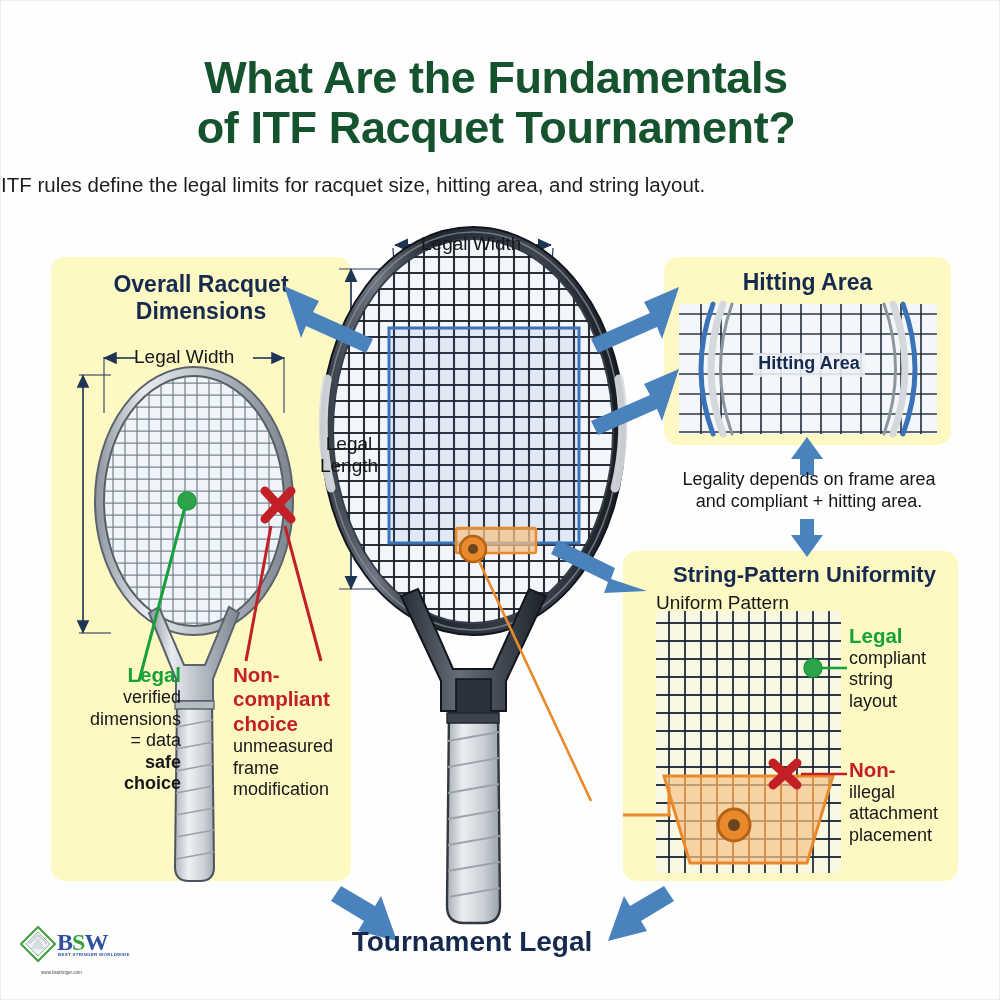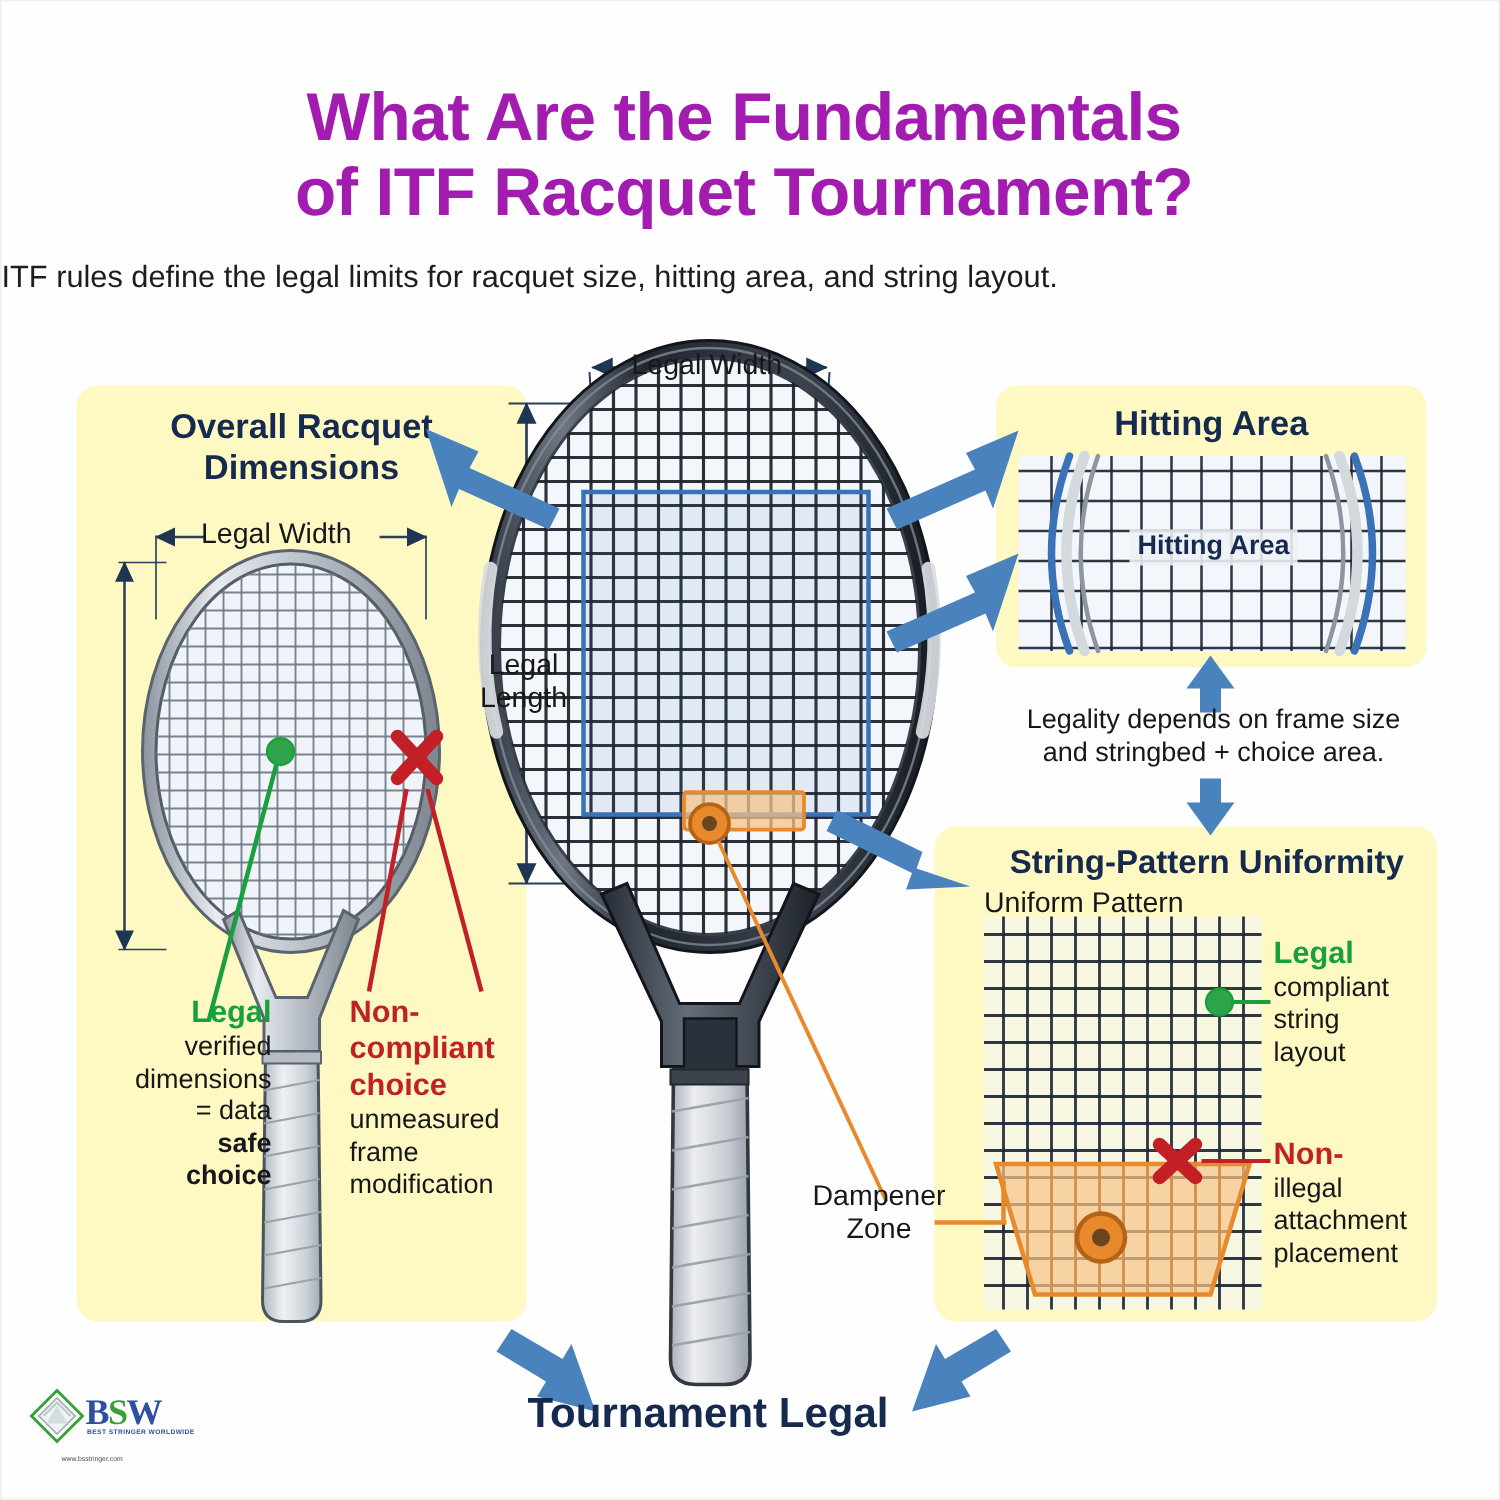--- a/index.html
+++ b/index.html
@@ -17,21 +17,21 @@
     border: 1px solid #eceff3;
     box-sizing: border-box;
   }
 
   
   #title {
     position: absolute;
     left: 0; top: 52px;
     width: 990px;
     text-align: center;
-    color: #a21caf;
+    color: #14532d;
     font-size: 45px;
     font-weight: bold;
     line-height: 1.12;
     letter-spacing: -0.4px;
   }
   #title .l2 { display: block; }
   #subtitle {
     position: absolute;
     left: 0; top: 172px;
     width: 1000px;
@@ -541,24 +541,20 @@
   </svg>
 
   <div class="dim-label" id="c-legal-width" style="left:420px; top:232px; width:100px;">Legal Width</div>
 
   <div style="position:absolute; left:300px; top:432px; width:96px; text-align:center;
               font-size:19px; color:#17171a; line-height:1.17;">
     <span>Legal</span><br>
     <span>Length</span>
   </div>
 
-  <div id="dampener-label">
-    <span>Dampener</span><br>
-    <span>Zone</span>
-  </div>
 
   <div class="dim-label" style="left:133px; top:345px; width:120px;">Legal Width</div>
 
   <div class="callout" id="legal-callout">
     <b class="legal">Legal</b><br>
     <span>verified</span><br>
     <span>dimensions</span><br>
     <span>= data</span><br>
     <span class="strong">safe</span><br>
     <span class="strong">choice</span>
@@ -570,22 +566,22 @@
     <b class="noncomp">choice</b><br>
     <span>unmeasured</span><br>
     <span>frame</span><br>
     <span>modification</span>
   </div>
 
   <div style="position:absolute; left:752px; top:352px; width:112px; text-align:center;
               color:#152a4e; font-size:18px; font-weight:bold;">Hitting Area</div>
 
   <div class="note" id="hit-note">
-    <span>Legality depends on frame size</span><br>
-    <span>and stringbed + choice area.</span>
+    <span>Legality depends on frame area</span><br>
+    <span>and compliant + hitting area.</span>
   </div>
 
   <div id="sp-uniform">Uniform Pattern</div>
 
   <div id="sp-legal">
     <b>Legal</b>
     <span>compliant</span><br>
     <span>string</span><br>
     <span>layout</span>
   </div>

